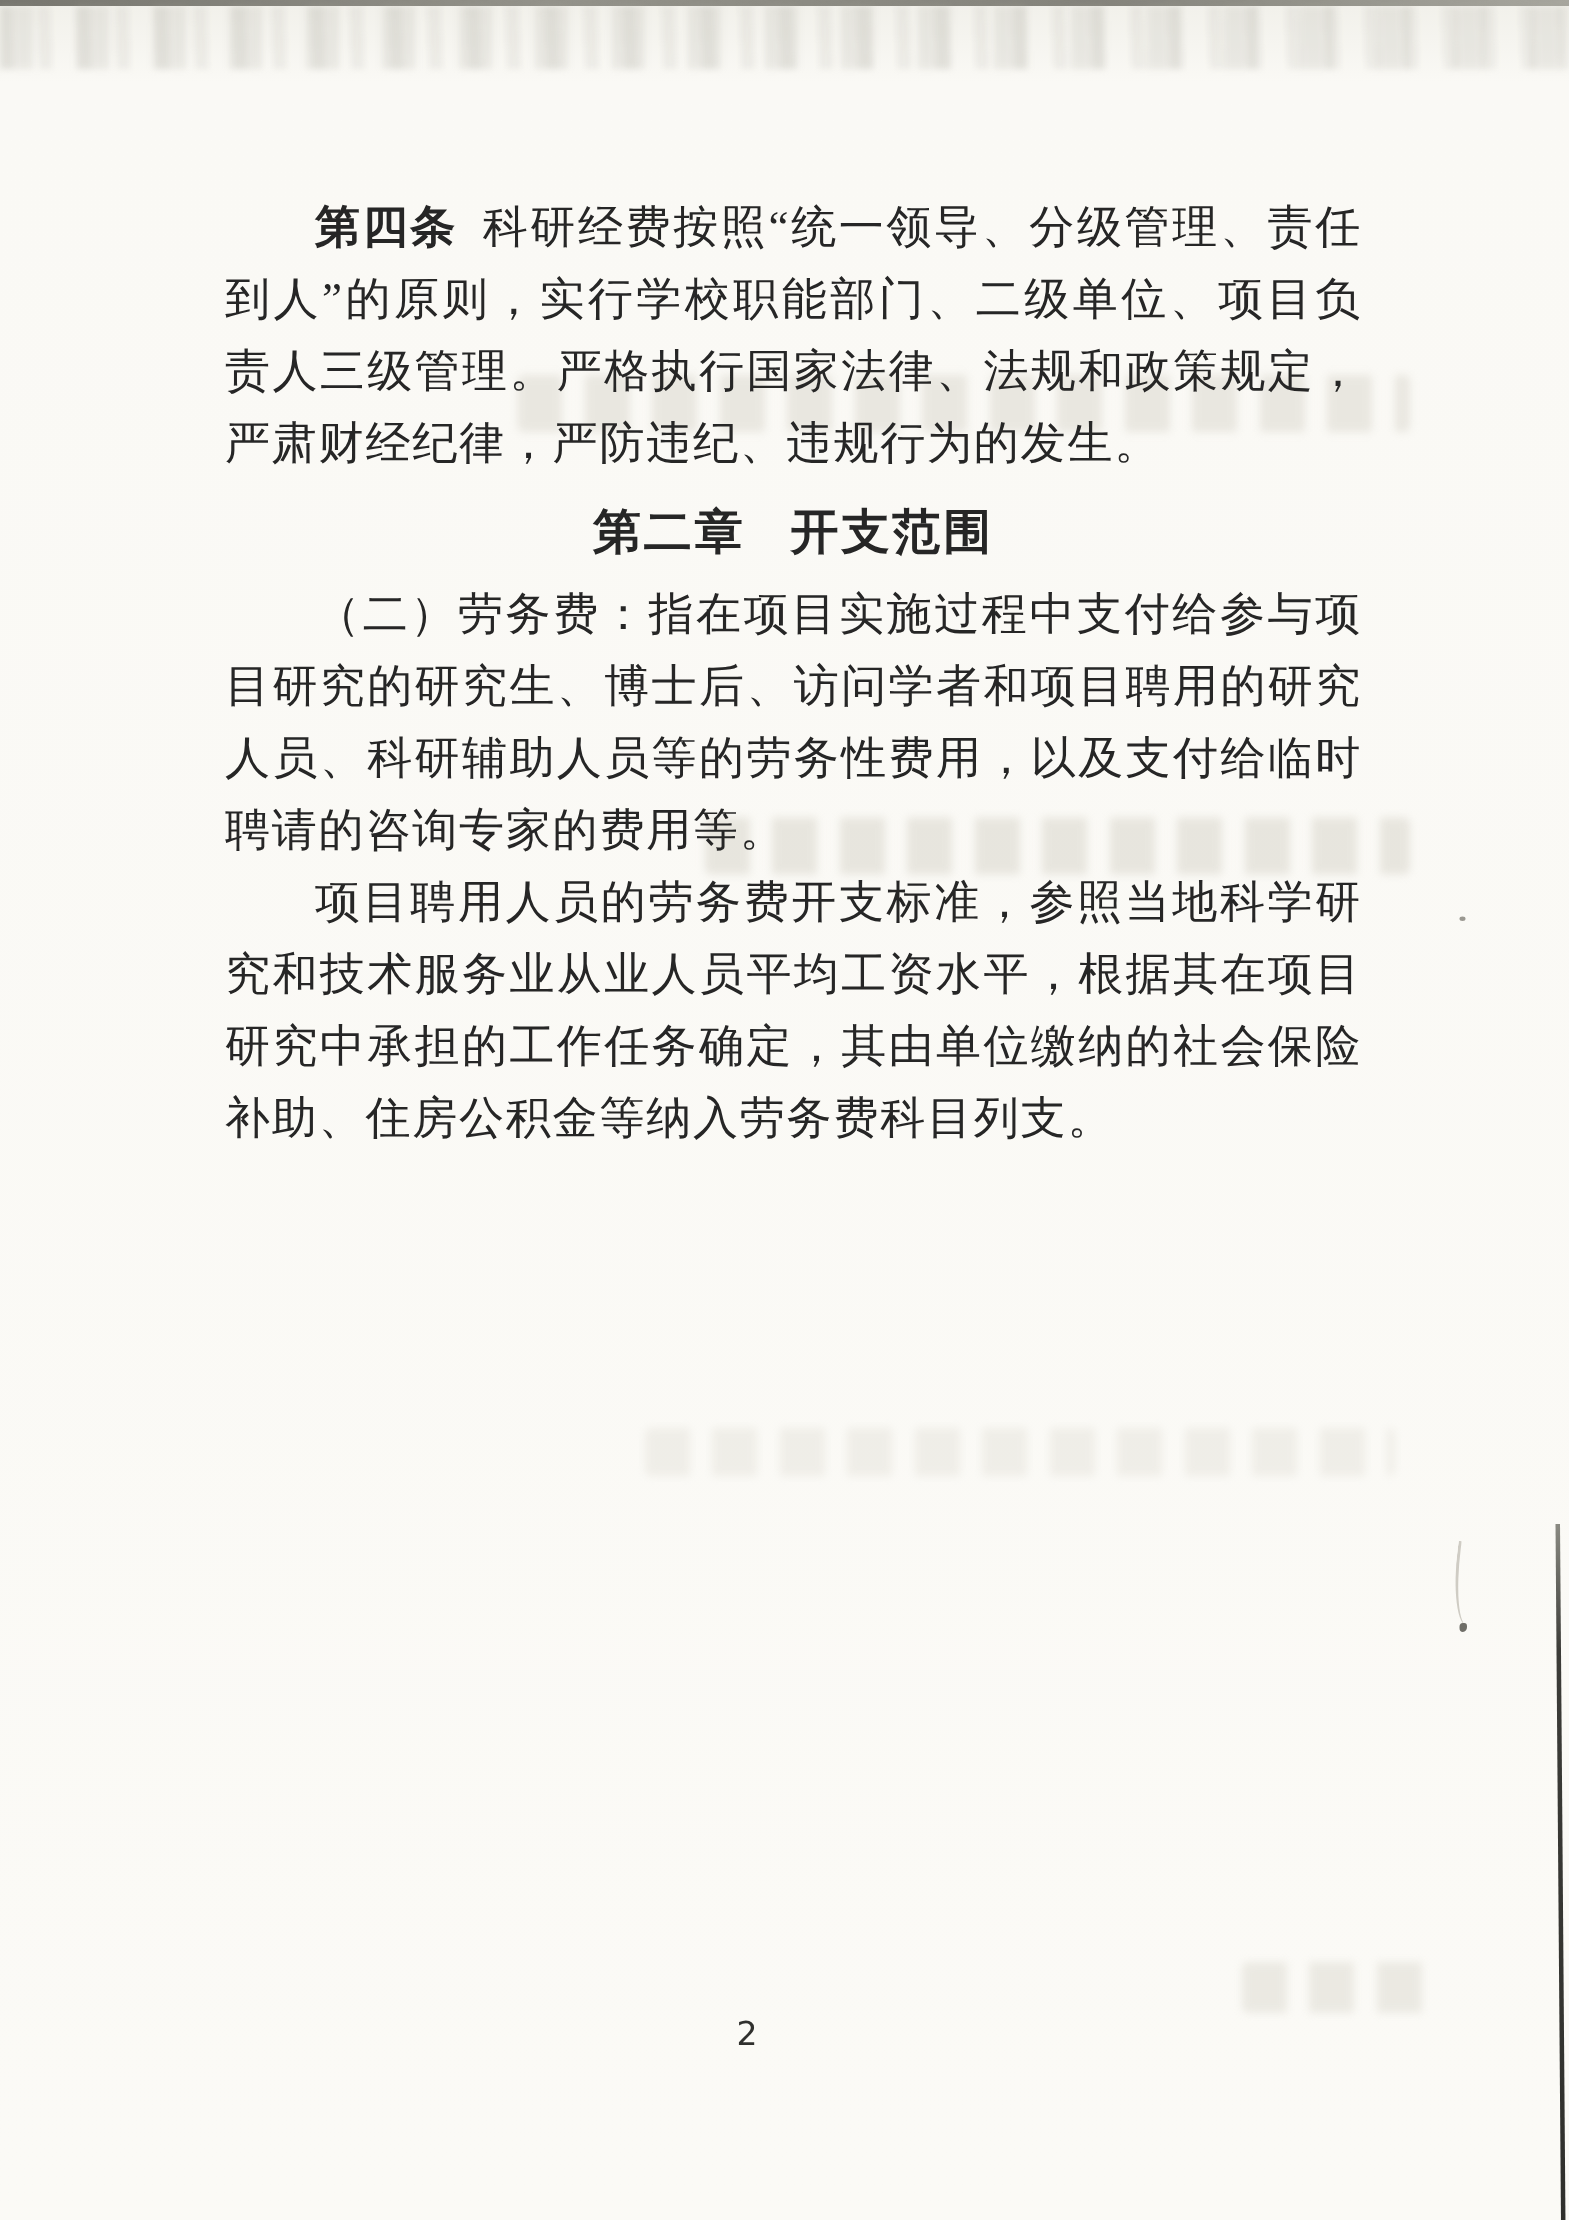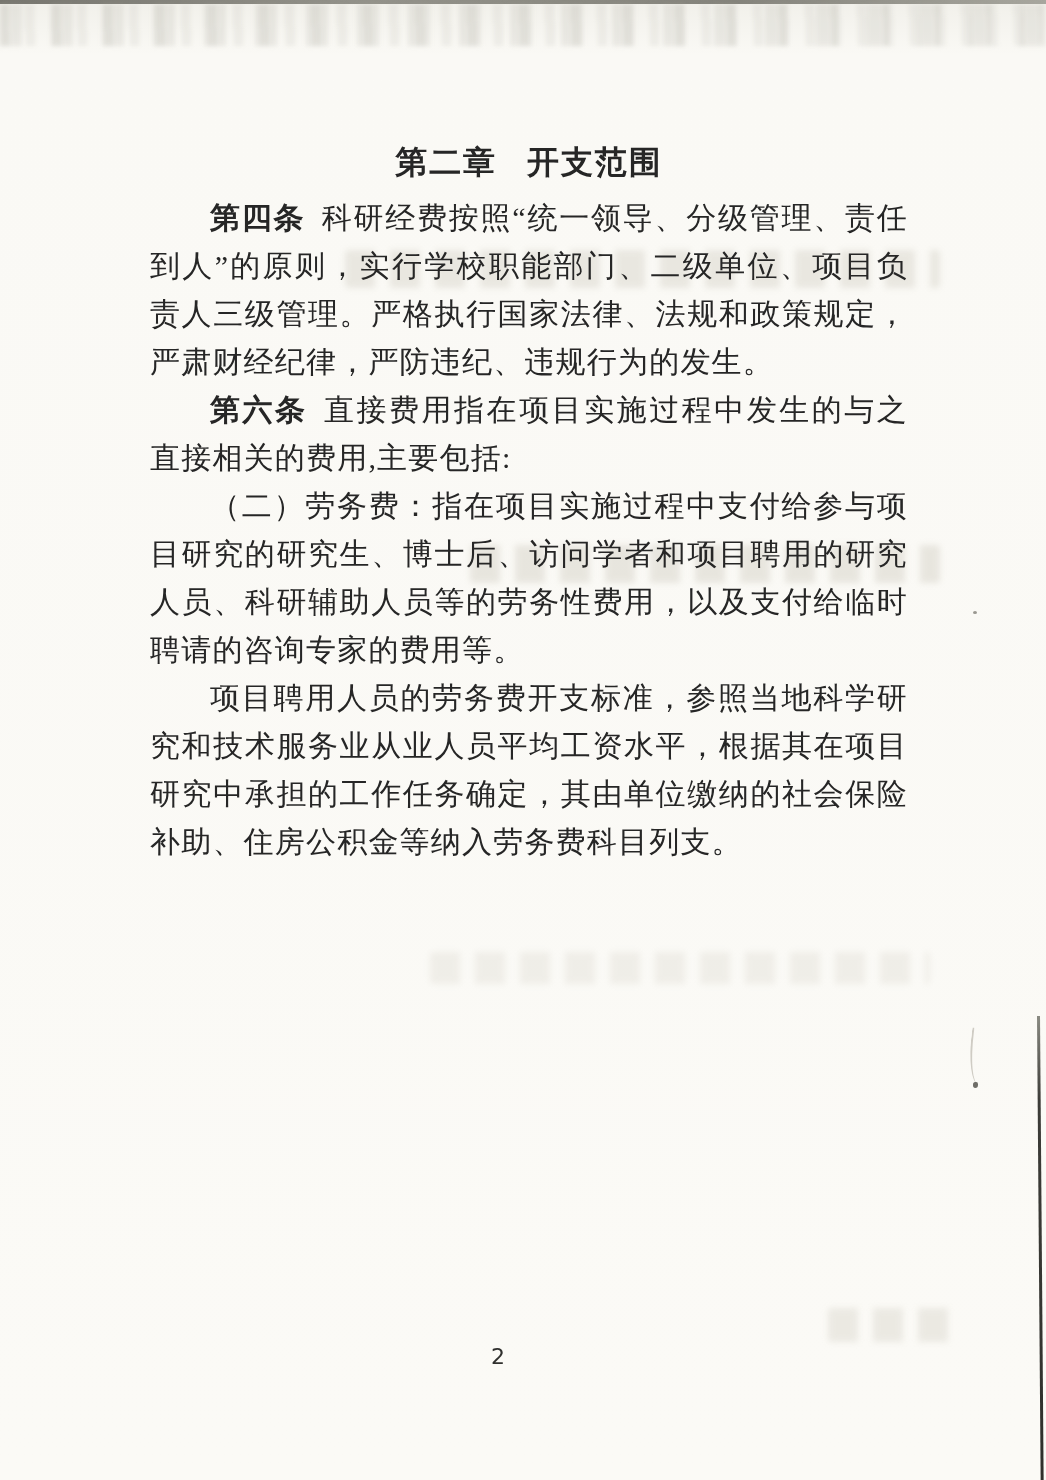--- a/index.html
+++ b/index.html
@@ -82,26 +82,25 @@
   <div class="top-edge"></div>
   <div class="top-band"></div>
 
   <div class="ghost ghost-a"></div>
   <div class="ghost ghost-b"></div>
   <div class="ghost ghost-c"></div>
   <div class="ghost ghost-d"></div>
 
   <div class="text-block">
 
+    <p class="para"><b class="lead">第四条</b><span>科研经费按照“统一领导、分级管理、责任到人”的原则，实行学校职能部门、二级单位、项目负责人三级管理。严格执行国家法律、法规和政策规定，严肃财经纪律，严防违纪、违规行为的发生。</span></p>
+
     <p class="para chapter-heading"><span>第二章</span><span class="chapter-title">开支范围</span></p>
 
-    <p class="para"><b class="lead">第四条</b><span>科研经费按照“统一领导、分级管理、责任到人”的原则，实行学校职能部门、二级单位、项目负责人三级管理。严格执行国家法律、法规和政策规定，严肃财经纪律，严防违纪、违规行为的发生。</span></p>
 
-
-    <p class="para"><b class="lead">第六条</b><span>直接费用指在项目实施过程中发生的与之直接相关的费用,主要包括:</span></p>
 
 
     <p class="para"><span>（二）劳务费：指在项目实施过程中支付给参与项目研究的研究生、博士后、访问学者和项目聘用的研究人员、科研辅助人员等的劳务性费用，以及支付给临时聘请的咨询专家的费用等。</span></p>
 
     <p class="para"><span>项目聘用人员的劳务费开支标准，参照当地科学研究和技术服务业从业人员平均工资水平，根据其在项目研究中承担的工作任务确定，其由单位缴纳的社会保险补助、住房公积金等纳入劳务费科目列支。</span></p>
 
 
   </div>
 
   <div class="page-number">2</div>

